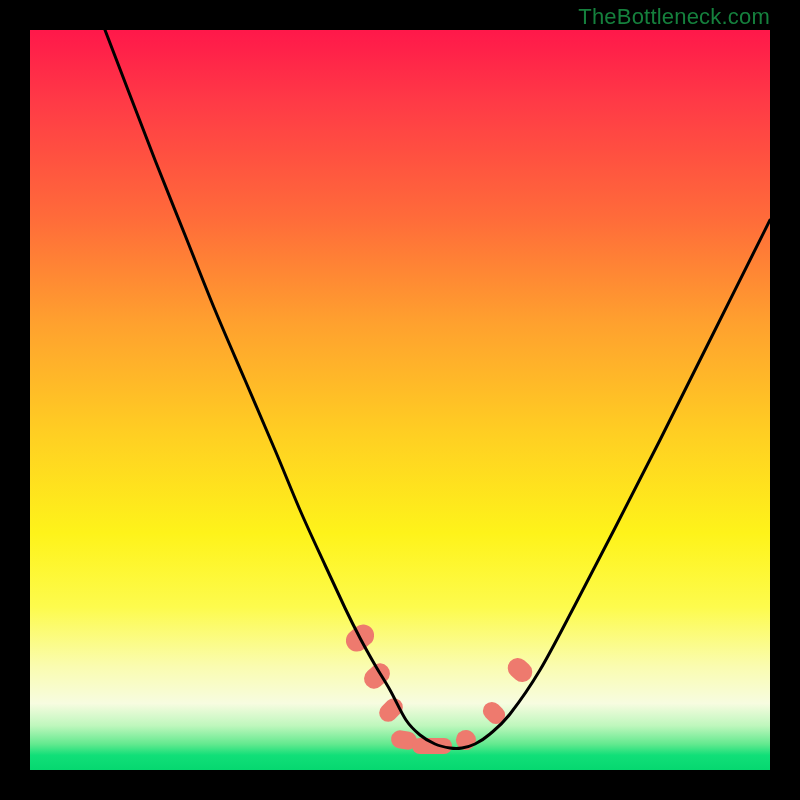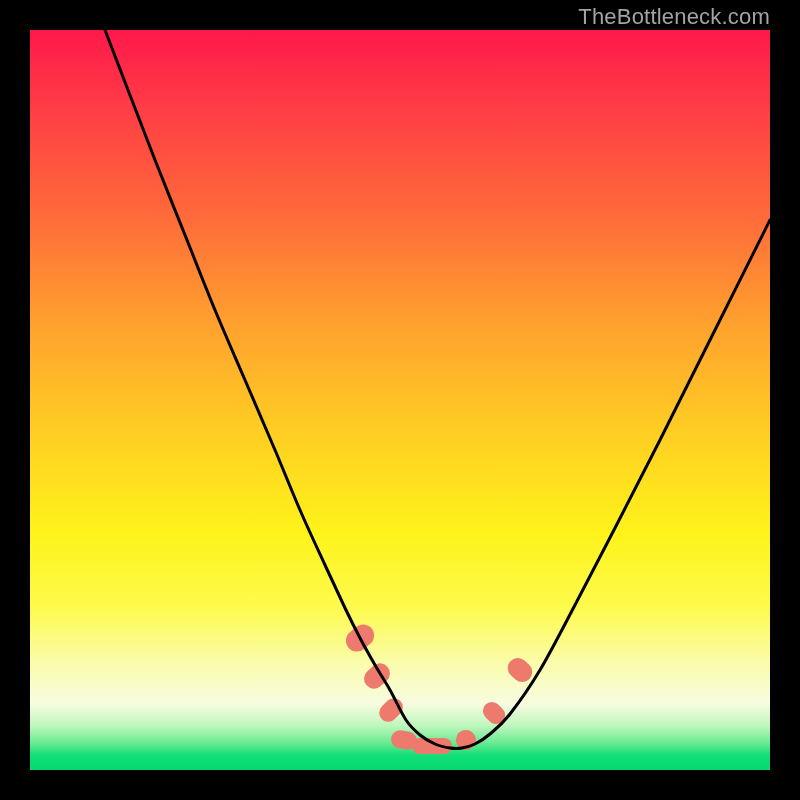--- a/index.html
+++ b/index.html
@@ -40,21 +40,21 @@
       #63e98f 96.5%,
       #11df78 98%,
       #06d870 100%
     );
     overflow: hidden;
   }
   .watermark {
     position: absolute;
     top: 4px;
     right: 30px;
-    color: #a3a3a3;
+    color: #15803d;
     font-size: 22px;
     font-weight: 500;
     text-align: right;
     letter-spacing: 0.2px;
   }
   svg.curve {
     position: absolute;
     left: 0;
     top: 0;
     width: 740px;

